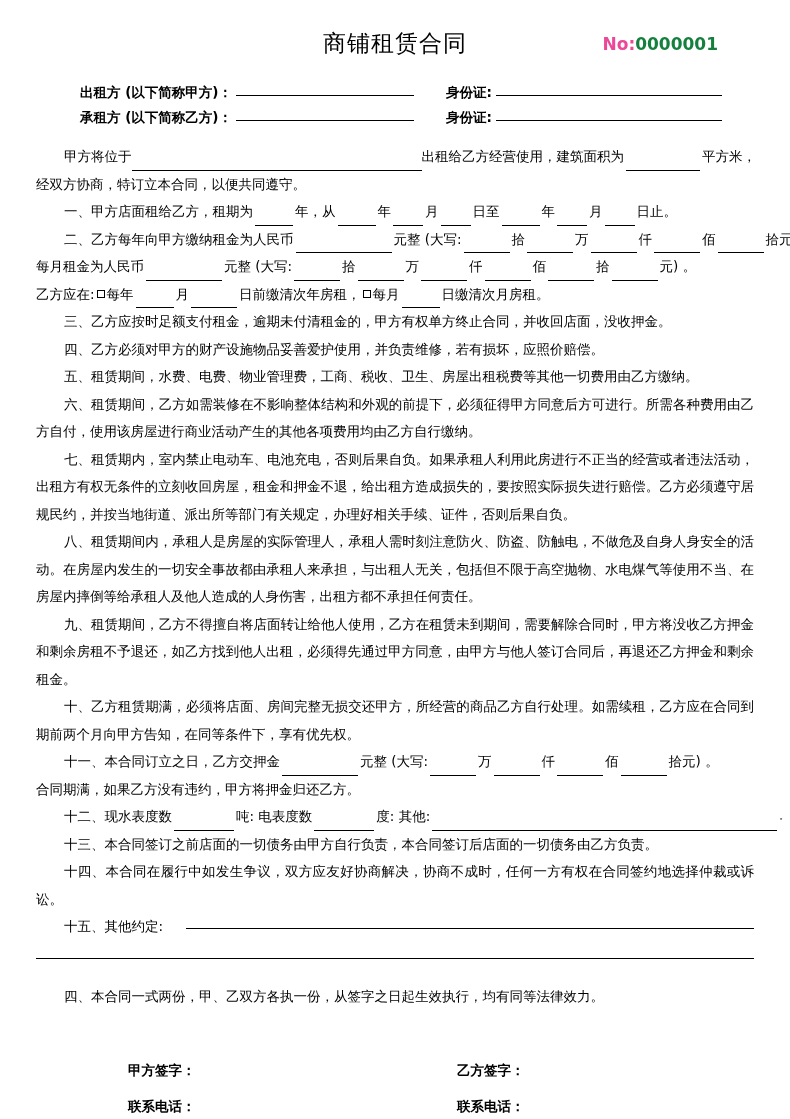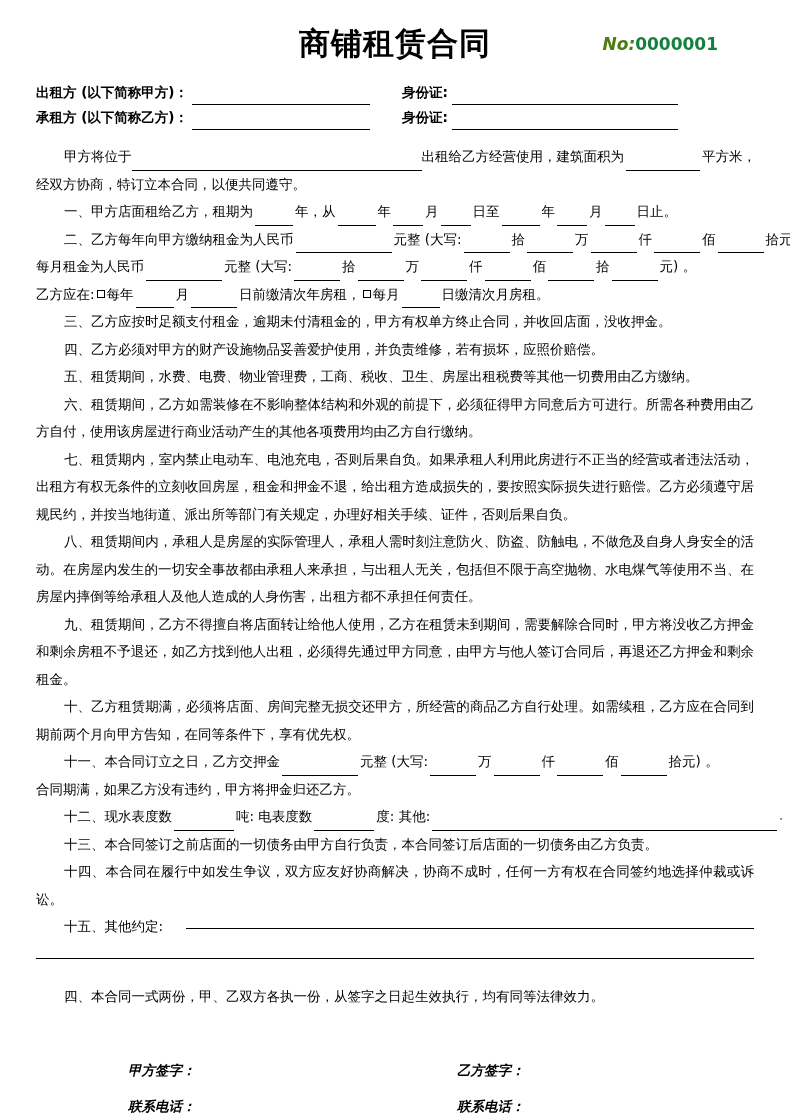--- a/index.html
+++ b/index.html
@@ -26,49 +26,50 @@
 
   
   .header {
     position: relative;
     height: 64px;
     padding-top: 26px;
     box-sizing: border-box;
   }
   .doc-title {
     text-align: center;
-    font-size: 31px;
-    font-weight: bold;
+    font-size: 23px;
+    font-weight: normal;
     letter-spacing: 1px;
     line-height: 34px;
   }
   .doc-no {
     position: absolute;
     right: 36px;
     top: 34px;
     font-size: 17px;
     font-weight: bold;
     letter-spacing: 0px;
     white-space: nowrap;
   }
-  .doc-no .no-label { color: #4d7c0f; font-style: italic; }
+  .doc-no .no-label { color: #ec4899; }
   .doc-no .no-value { color: #15803d; }
 
   
   .parties {
     margin-top: 16px;
     font-size: 13.5px;
     font-weight: bold;
     line-height: 25px;
   }
   .party-row {
     display: flex;
-    align-items: flex-end;
+    align-items: flex-start;
     white-space: nowrap;
     height: 25px;
+    margin-left: 44px;
   }
   .party-label { flex: 0 0 auto; }
   .blank {
     display: inline-block;
     border-bottom: 1px solid #000;
     height: 15px;
     vertical-align: bottom;
   }
   .party-blank-1 { width: 178px; margin: 0 4px; }
   .party-id-label { flex: 0 0 auto; margin-left: 28px; }
@@ -129,21 +130,20 @@
 
   
   .signatures {
     margin-top: 42px;
     font-size: 13.5px;
     font-weight: bold;
     line-height: 36px;
   }
   .sig-row {
     display: flex;
-    font-style: italic;
   }
   .sig-col {
     flex: 0 0 50%;
     white-space: nowrap;
   }
   .sig-col.left  { padding-left: 92px; box-sizing: border-box; }
   .sig-col.right { padding-left: 62px; box-sizing: border-box; }
   .date-parts span { display: inline-block; }
   .dp { margin-left: 22px; }
   .dp-first { margin-left: 16px; }

